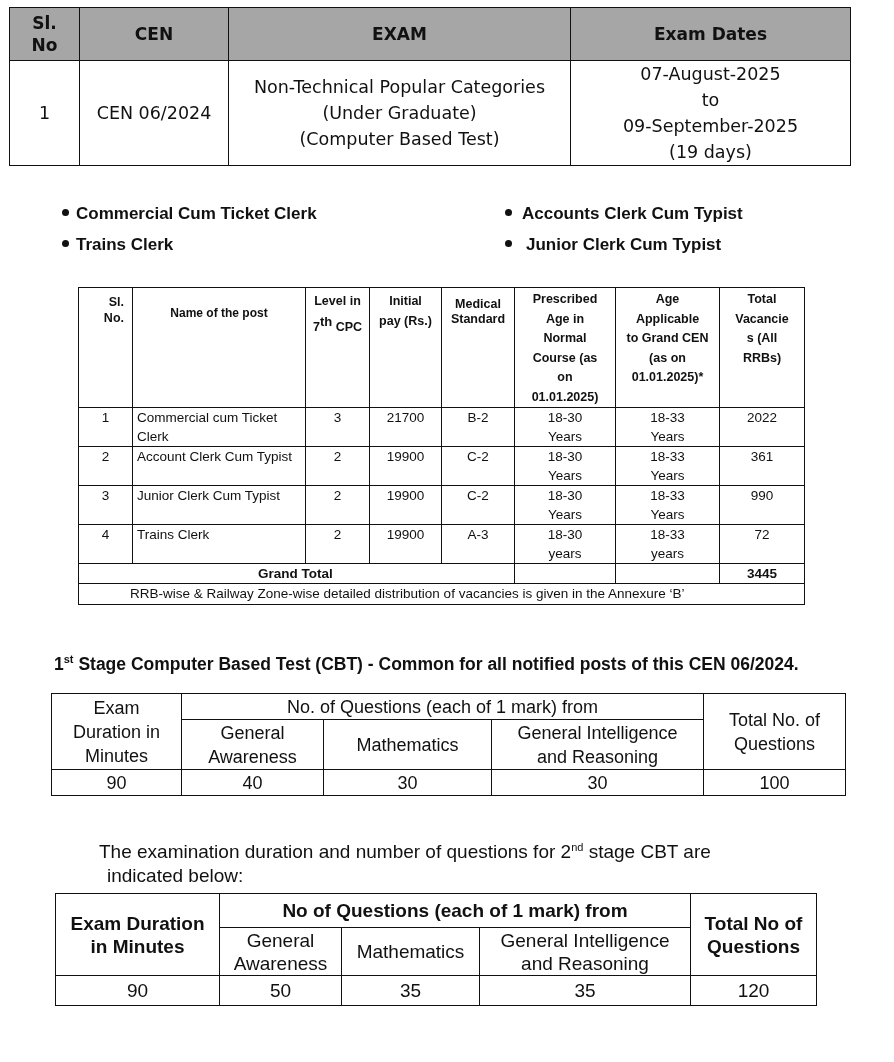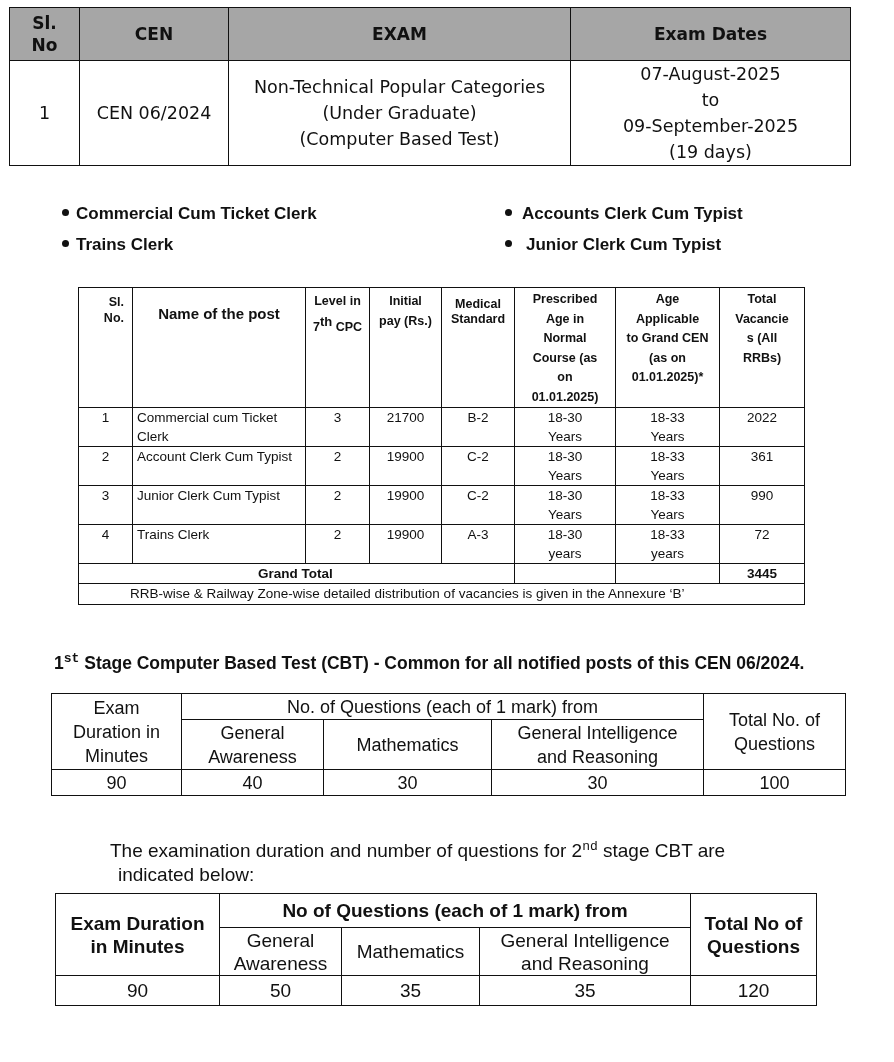--- a/index.html
+++ b/index.html
@@ -19,28 +19,28 @@
   
   #t2 { left:78px; top:287px; width:727px; font-size:13.5px; }
   #t2 th { font-weight:bold; font-size:12.5px; line-height:19.5px; vertical-align:top; padding-top:2px;text-align:center; }
   #t2 td { vertical-align:top; line-height:19px; height:38px; }
   #t2 td.name { text-align:left; padding-left:4px; }
   #t2 tr.gt td { height:19px; font-weight:bold; }
   #t2 tr.note td { height:20px; text-align:left; padding-left:51px; font-weight:normal;margin-top:40px; }
 
   
   .sec-title { position:absolute; left:54px; top:649px; width:776px; font-weight:bold; font-size:17.5px; line-height:20px; text-align:justify; }
-  .sec-title sup, .intro sup { font-size:13px;font-family:Liberation Mono, monospace; }
+  .sec-title sup, .intro sup { font-size:11px; }
 
   
   #t3 { left:51px; top:693px; width:795px; font-size:18px; font-family:"Liberation Sans", sans-serif; }
   #t3 td { line-height:24px; font-stretch:condensed; }
 
   
-  .intro { position:absolute; left:110px; top:835px; width:680px; font-size:19px; line-height:24px; }
+  .intro { position:absolute; left:99px; top:835px; width:680px; font-size:19px; line-height:24px; }
 
   
   #t4 { left:55px; top:893px; width:762px; font-size:19px; }
   #t4 td { line-height:23px; }
   #t4 .b { font-weight:bold; }
 </style>
 </head>
 <body>
 
 <table id="t1">
@@ -75,21 +75,21 @@
 <div class="bul" style="left:505px; top:204px;"><span class="dot" style="margin-right:10px"></span><span>Accounts Clerk Cum Typist</span></div>
 <div class="bul" style="left:505px; top:235px;"><span class="dot" style="margin-right:14px"></span><span>Junior Clerk Cum Typist</span></div>
 
 <table id="t2">
   <tbody>
       <tr style="height:119px">
     <th style="width:45px; text-align:right; padding-right:8px; padding-top:6px; line-height:16px">
       <div>Sl.</div>
       <div>No.</div>
     </th>
-    <th style="width:172px; padding-top:16px; font-size:15px">Name of the post</th>
+    <th style="width:172px; padding-top:16px; font-size:12px">Name of the post</th>
     <th style="width:63px; padding-top:4px">
       <div>Level in</div>
       <div><span>7</span><sup style="font-size:13px">th</sup><span> CPC</span></div>
     </th>
     <th style="width:71px; padding-top:4px">
       <div>Initial</div>
       <div>pay (Rs.)</div>
     </th>
     <th style="width:72px; padding-top:9px; line-height:15px">
       <div>Medical</div>

